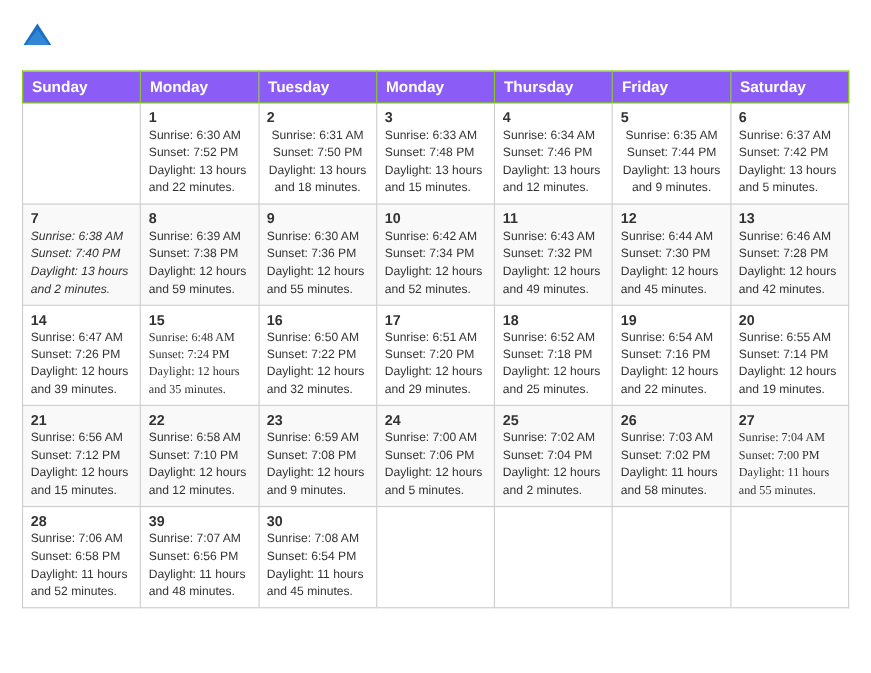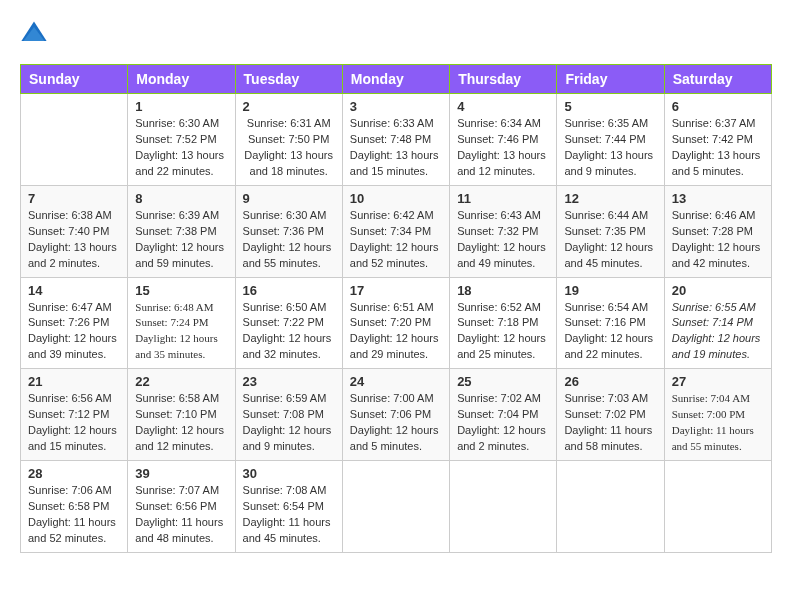--- a/index.html
+++ b/index.html
@@ -151,37 +151,37 @@
         </td>
         <td>
           <span class="day-number">4</span>
           <div class="day-info" style="white-space: pre-line;">Sunrise: 6:34 AM
 Sunset: 7:46 PM
 Daylight: 13 hours
 and 12 minutes.</div>
         </td>
         <td>
           <span class="day-number">5</span>
-          <div class="day-info" style="white-space: pre-line;">Sunrise: 6:35 AM
+          <div class="day-info" style="white-space: pre-line; text-align: center;">Sunrise: 6:35 AM
 Sunset: 7:44 PM
 Daylight: 13 hours
 and 9 minutes.</div>
         </td>
         <td>
           <span class="day-number">6</span>
           <div class="day-info" style="white-space: pre-line;">Sunrise: 6:37 AM
 Sunset: 7:42 PM
 Daylight: 13 hours
 and 5 minutes.</div>
         </td>
       </tr>
       <tr>
         <td>
           <span class="day-number">7</span>
-          <div class="day-info" style="white-space: pre-line;">Sunrise: 6:38 AM
+          <div class="day-info" style="white-space: pre-line; font-style: italic;">Sunrise: 6:38 AM
 Sunset: 7:40 PM
 Daylight: 13 hours
 and 2 minutes.</div>
         </td>
         <td>
           <span class="day-number">8</span>
           <div class="day-info" style="white-space: pre-line;">Sunrise: 6:39 AM
 Sunset: 7:38 PM
 Daylight: 12 hours
 and 59 minutes.</div>
@@ -203,21 +203,21 @@
         <td>
           <span class="day-number">11</span>
           <div class="day-info" style="white-space: pre-line;">Sunrise: 6:43 AM
 Sunset: 7:32 PM
 Daylight: 12 hours
 and 49 minutes.</div>
         </td>
         <td>
           <span class="day-number">12</span>
           <div class="day-info" style="white-space: pre-line;">Sunrise: 6:44 AM
-Sunset: 7:35 PM
+Sunset: 7:30 PM
 Daylight: 12 hours
 and 45 minutes.</div>
         </td>
         <td>
           <span class="day-number">13</span>
           <div class="day-info" style="white-space: pre-line;">Sunrise: 6:46 AM
 Sunset: 7:28 PM
 Daylight: 12 hours
 and 42 minutes.</div>
         </td>
@@ -260,21 +260,21 @@
         </td>
         <td>
           <span class="day-number">19</span>
           <div class="day-info" style="white-space: pre-line;">Sunrise: 6:54 AM
 Sunset: 7:16 PM
 Daylight: 12 hours
 and 22 minutes.</div>
         </td>
         <td>
           <span class="day-number">20</span>
-          <div class="day-info" style="white-space: pre-line; font-style: italic;">Sunrise: 6:55 AM
+          <div class="day-info" style="white-space: pre-line;">Sunrise: 6:55 AM
 Sunset: 7:14 PM
 Daylight: 12 hours
 and 19 minutes.</div>
         </td>
       </tr>
       <tr>
         <td>
           <span class="day-number">21</span>
           <div class="day-info" style="white-space: pre-line;">Sunrise: 6:56 AM
 Sunset: 7:12 PM

